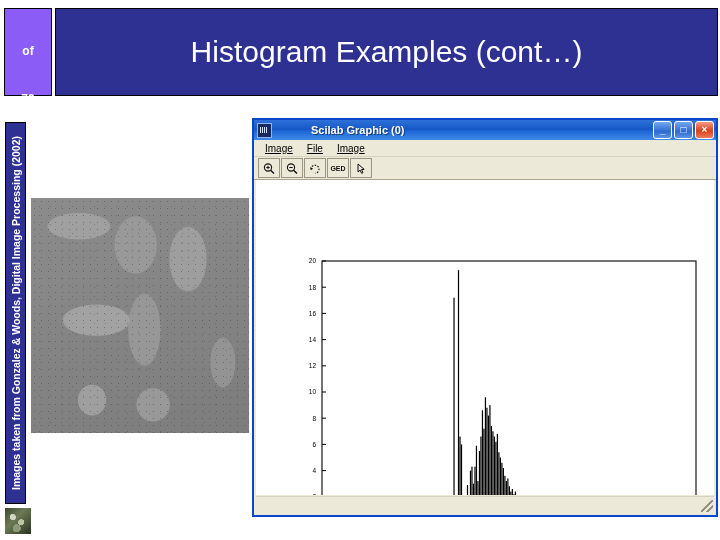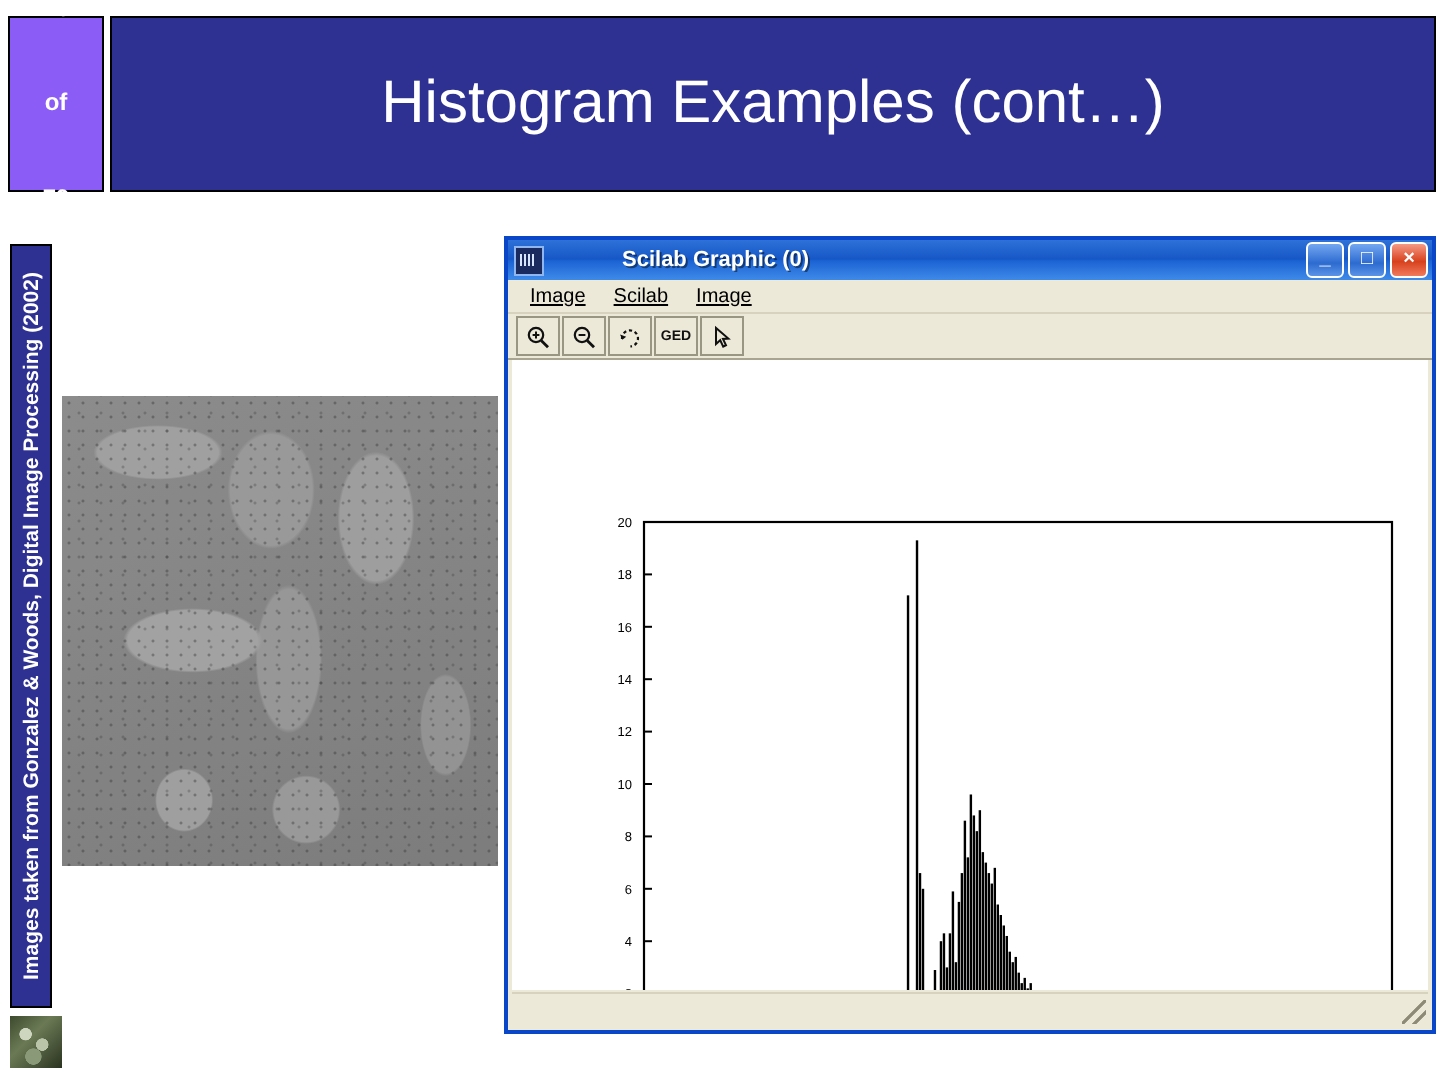--- a/index.html
+++ b/index.html
@@ -231,21 +231,21 @@
           <span class="g">□</span>
         </div>
         <div class="win-btn close">
           <span class="g">×</span>
         </div>
       </div>
     </div>
 
     <div class="win-menubar">
       <div class="menu-item"><u>Image</u></div>
-      <div class="menu-item"><u>Scilab</u></div>
+      <div class="menu-item"><u>File</u></div>
       <div class="menu-item"><u>Image</u></div>
     </div>
 
     <div class="win-toolbar">
       <div class="tb-btn">
         <svg width="14" height="13" viewBox="0 0 14 13">
             <circle cx="6" cy="5.5" r="3.6" fill="none" stroke="#111" stroke-width="1.1"></circle>
             <line x1="8.6" y1="8.2" x2="12" y2="11.6" stroke="#111" stroke-width="1.4"></line>
             <line x1="4.3" y1="5.5" x2="7.7" y2="5.5" stroke="#111" stroke-width="1"></line>
             <line x1="6" y1="3.8" x2="6" y2="7.2" stroke="#111" stroke-width="1"></line>

